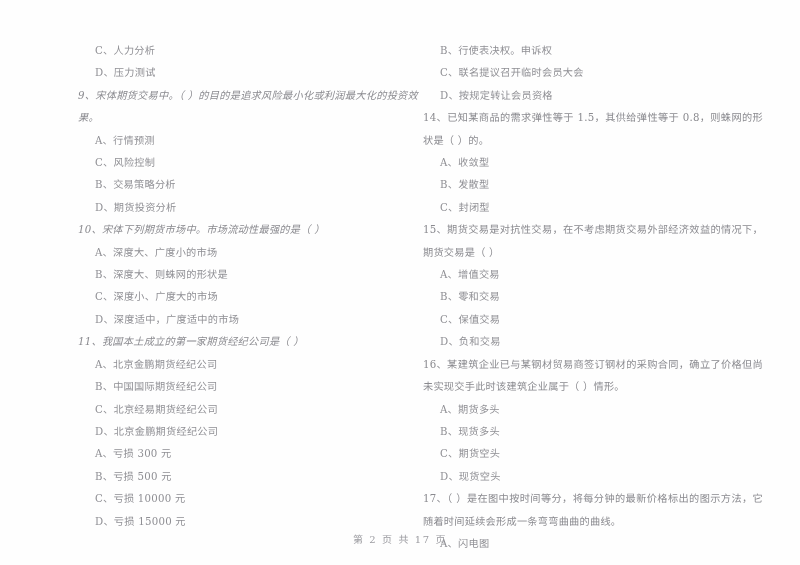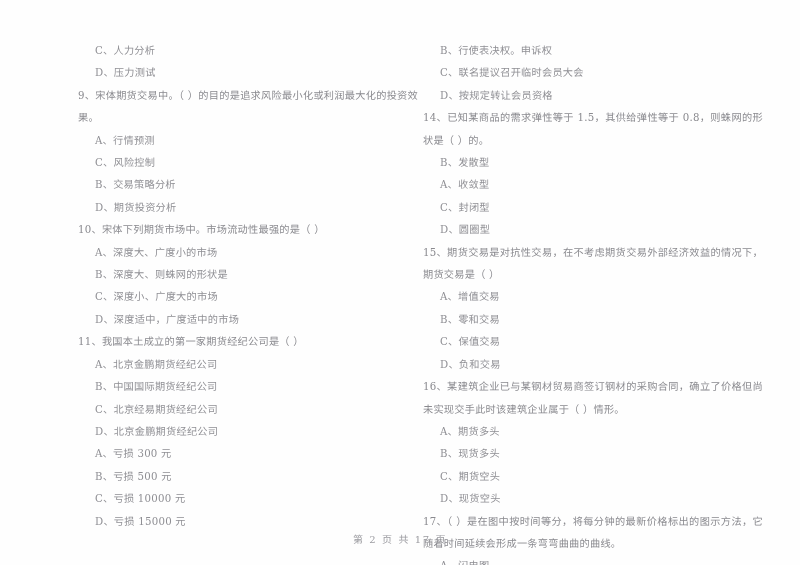--- a/index.html
+++ b/index.html
@@ -60,21 +60,21 @@
     text-indent: 0;
     padding-left: 0;
   }
 
   .q-opt {
     padding-left: 17px;
     color: #8f8f94;
   }
 
   
-  .col-left  .q-stem { color: #8a8a8f; }
+  .col-left  .q-stem { color: #8a8a8f; font-style: italic; }
   .col-right .q-stem { color: #8a8a8f; }
 
   .footer {
     position: absolute;
     left: 0;
     right: 0;
     top: 531px;
     text-align: center;
     font-size: 10px;
     letter-spacing: 1.6px;
@@ -123,24 +123,23 @@
         </div>
       </div>
     <div class="col col-right">
         <div class="q-block">
           <div class="q-opt">B、行使表决权。申诉权</div>
           <div class="q-opt">C、联名提议召开临时会员大会</div>
           <div class="q-opt">D、按规定转让会员资格</div>
         </div>
         <div class="q-block">
           <div class="q-stem">14、已知某商品的需求弹性等于 1.5，其供给弹性等于 0.8，则蛛网的形状是（      ）的。</div>
+          <div class="q-opt">A、收敛型</div>
           <div class="q-opt">B、发散型</div>
-          <div class="q-opt">A、收敛型</div>
           <div class="q-opt">C、封闭型</div>
-          <div class="q-opt">D、圆圈型</div>
         </div>
         <div class="q-block">
           <div class="q-stem">15、期货交易是对抗性交易，在不考虑期货交易外部经济效益的情况下，期货交易是（      ）</div>
           <div class="q-opt">A、增值交易</div>
           <div class="q-opt">B、零和交易</div>
           <div class="q-opt">C、保值交易</div>
           <div class="q-opt">D、负和交易</div>
         </div>
         <div class="q-block">
           <div class="q-stem">16、某建筑企业已与某钢材贸易商签订钢材的采购合同，确立了价格但尚未实现交手此时该建筑企业属于（      ）情形。</div>

